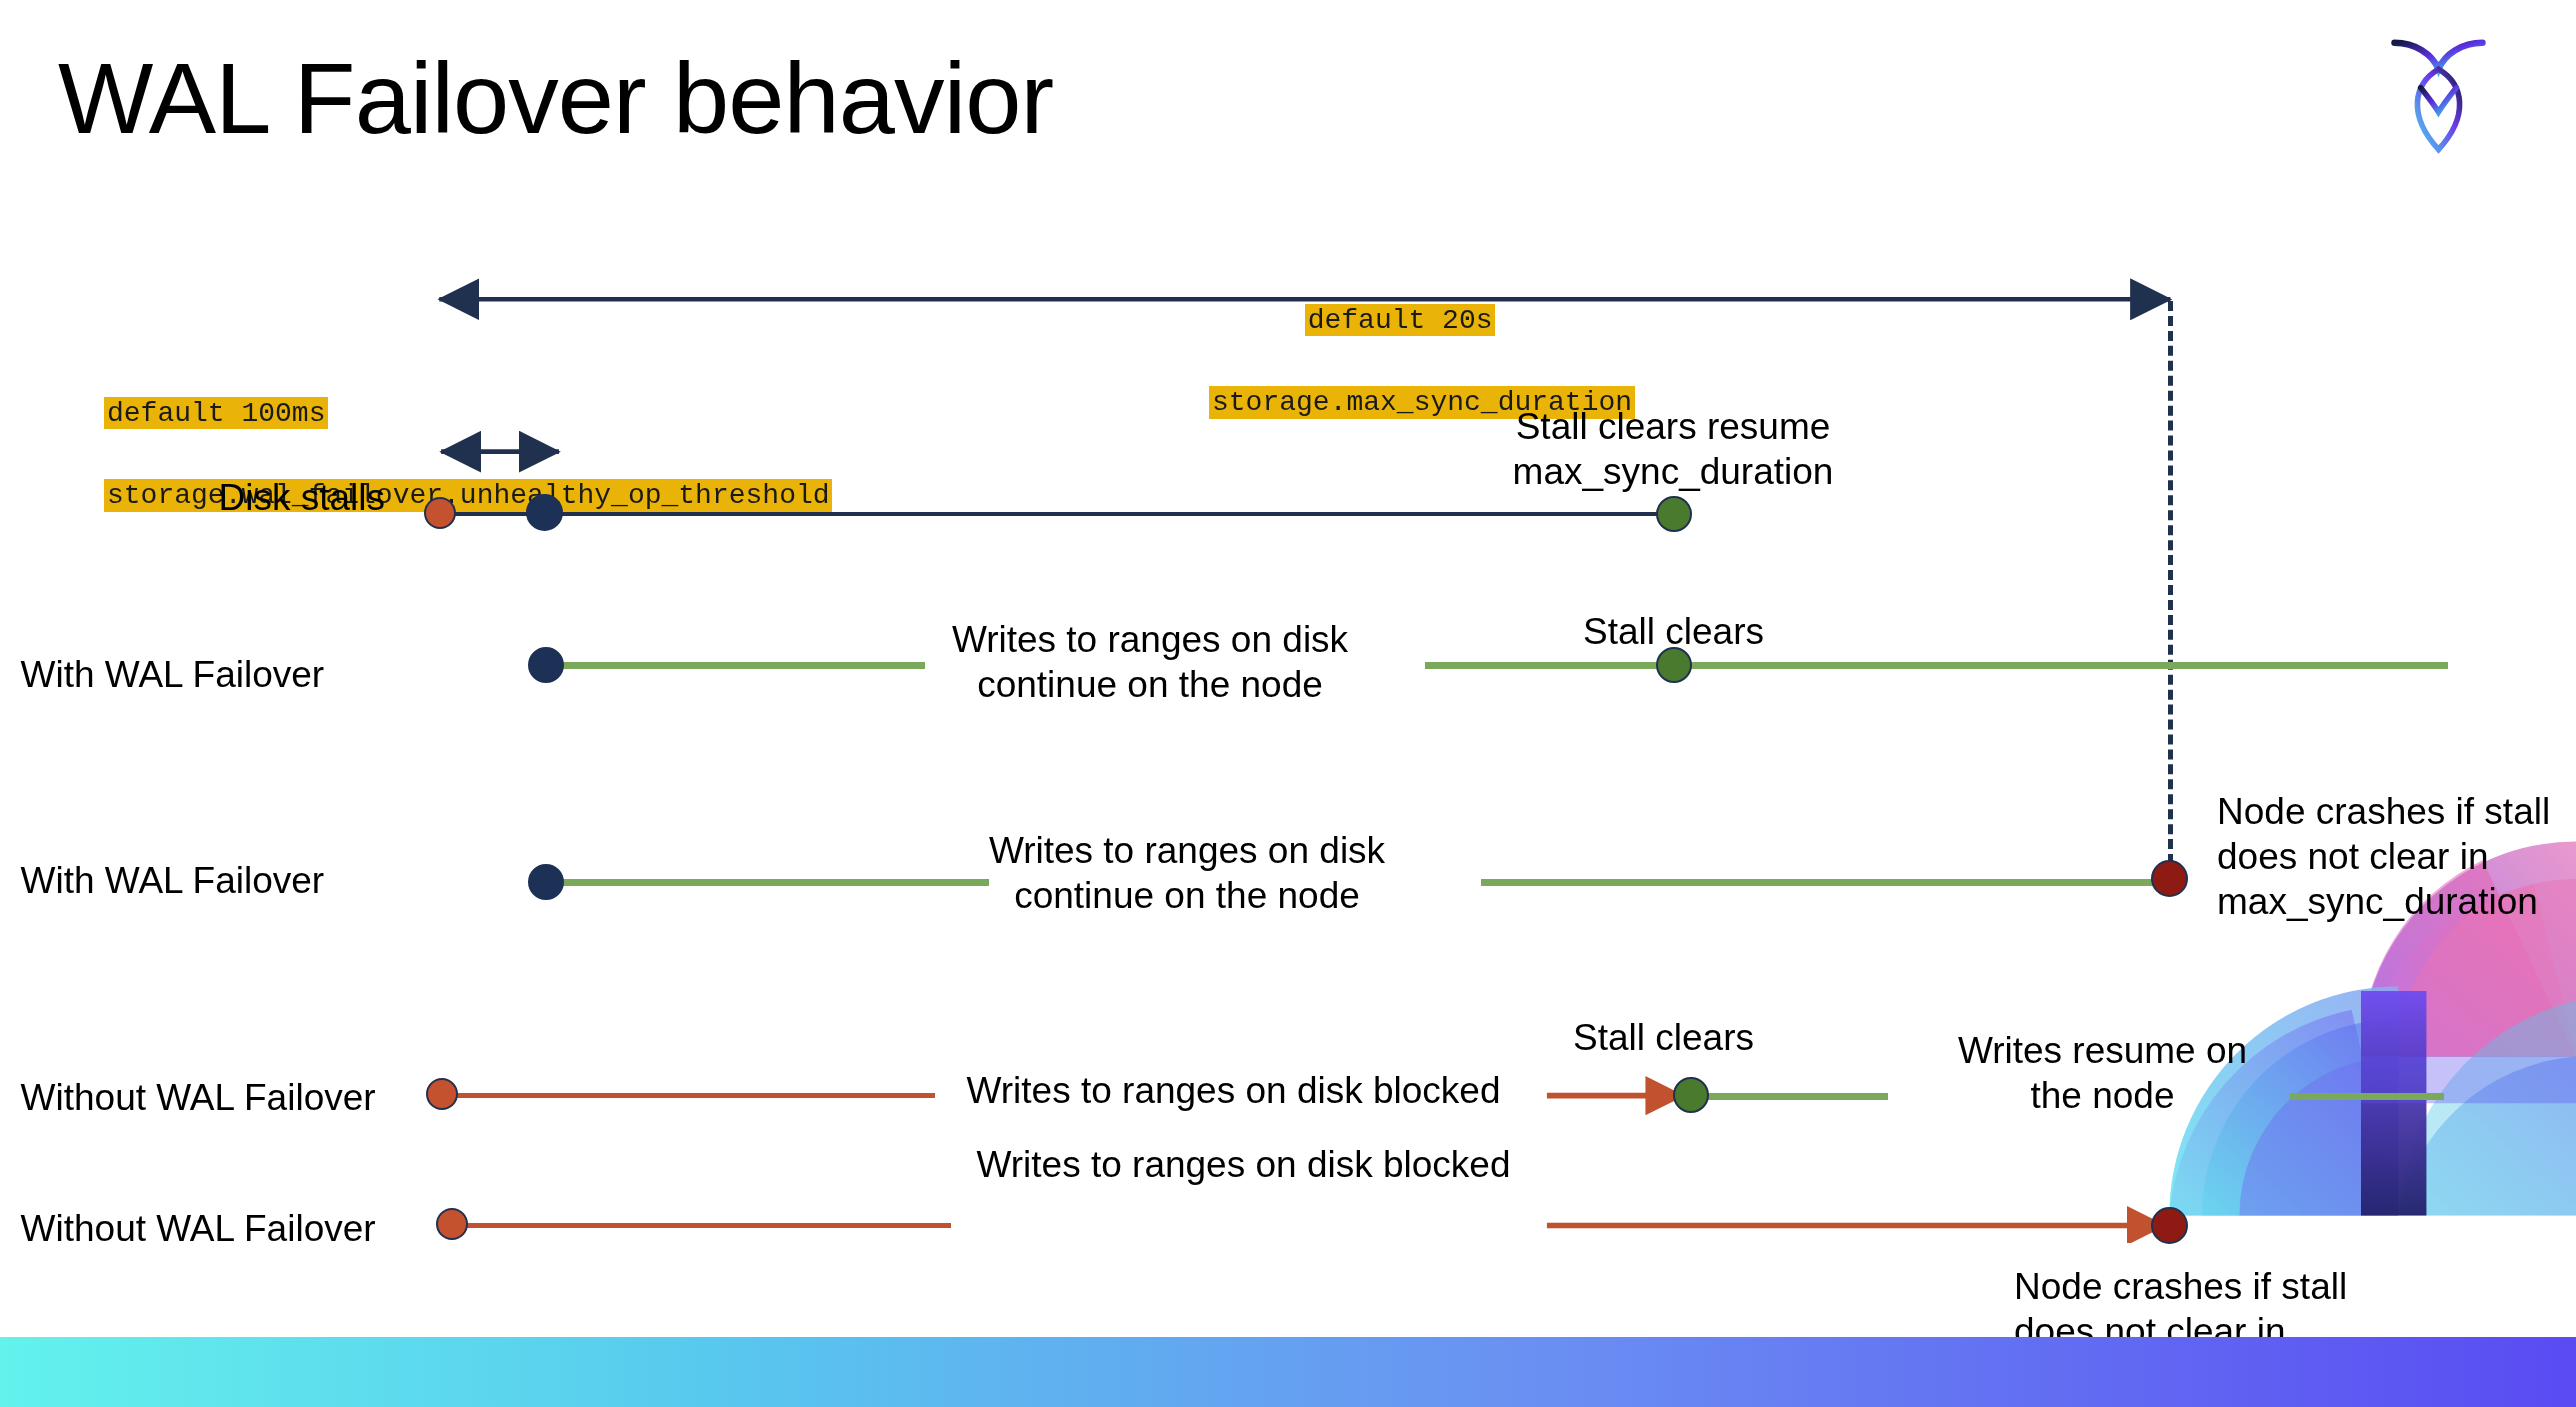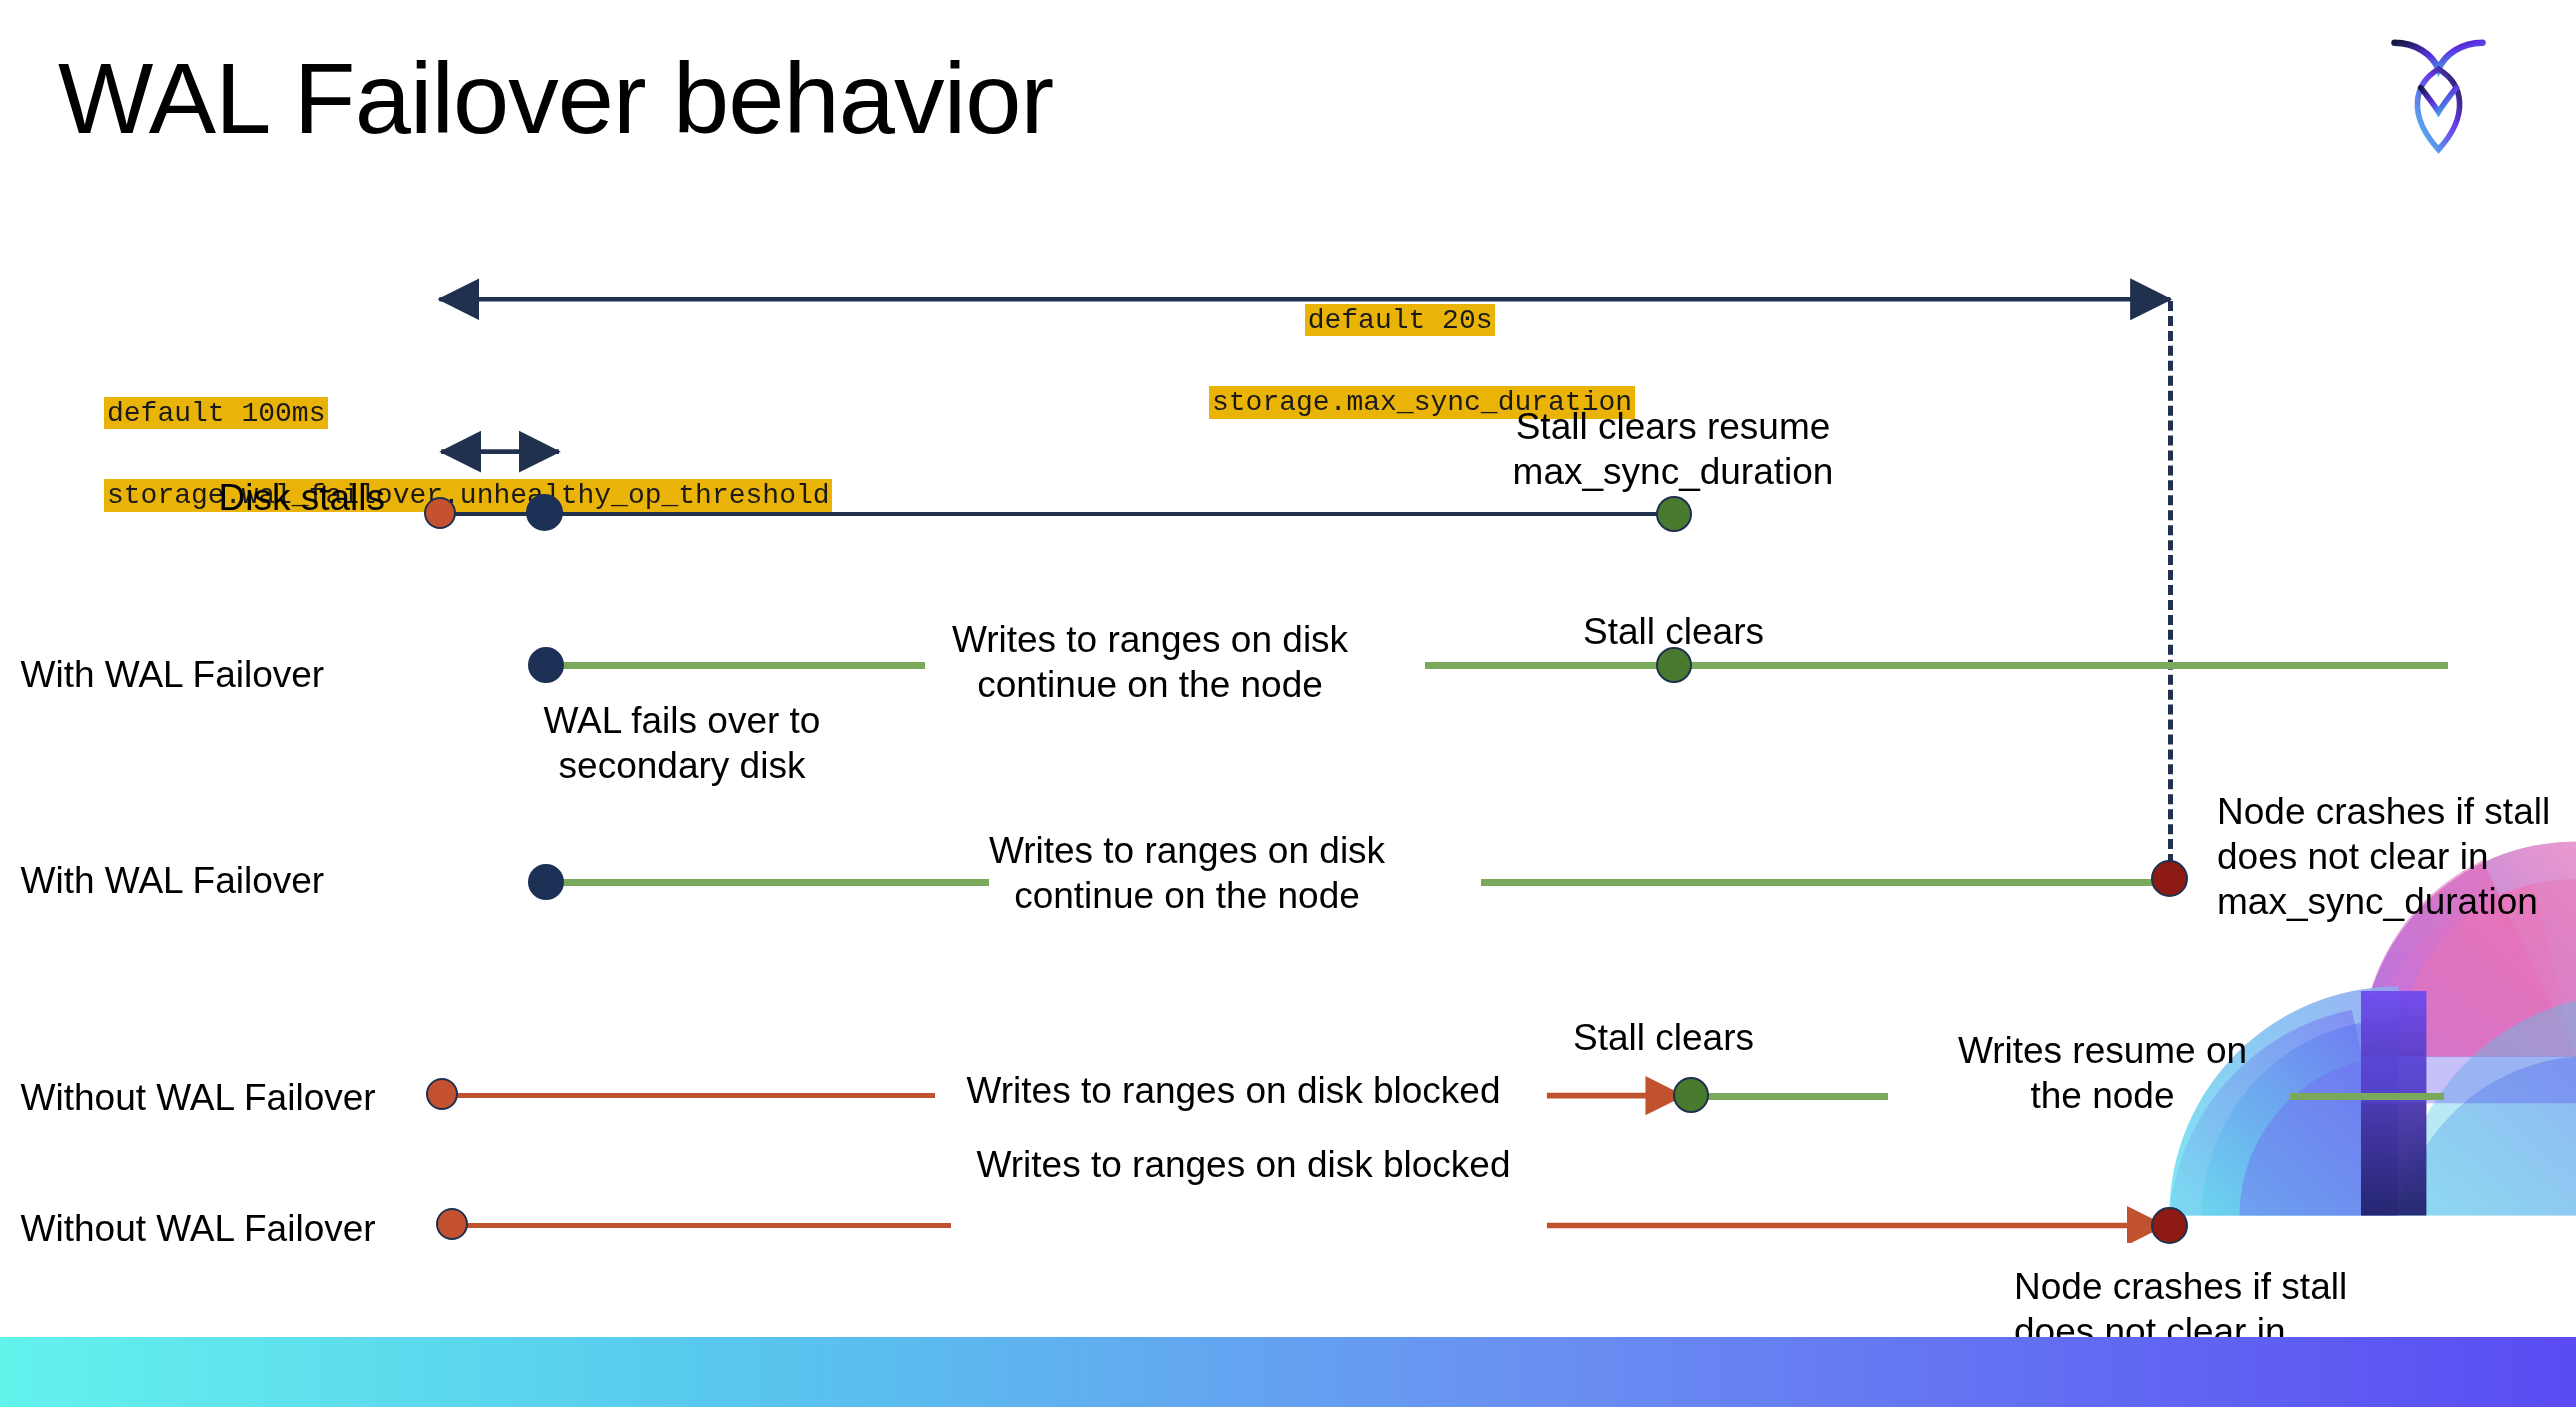--- a/index.html
+++ b/index.html
@@ -255,22 +255,20 @@
 max_sync_duration</div>
 
   <div class="row-label" style="left:0px; top:654px; width:348px; text-align:left; padding-left:20.6px;">With WAL Failover</div>
 
   <div class="seg green" style="left:540px; top:662px; width:385px;"></div>
   <div class="seg green" style="left:1425px; top:662px; width:1023px;"></div>
 
   <div class="dot navy" style="left:528px; top:647px; width:36px; height:36px;"></div>
   <div class="dot green" style="left:1656px; top:647px; width:36px; height:36px;"></div>
 
-  <div class="note" style="left:467px; top:698px; width:430px;">WAL fails over to
-secondary disk</div>
   <div class="note" style="left:935px; top:617px; width:430px;">Writes to ranges on disk
 continue on the node</div>
   <div class="note" style="left:1496px; top:609px; width:355px;">Stall clears</div>
 
   <div class="row-label" style="left:0px; top:860px; width:348px; text-align:left; padding-left:20.6px;">With WAL Failover</div>
 
   <div class="seg green" style="left:540px; top:879px; width:449px;"></div>
   <div class="seg green" style="left:1481px; top:879px; width:692px;"></div>
 
   <div class="dot navy" style="left:528px; top:864px; width:36px; height:36px;"></div>

